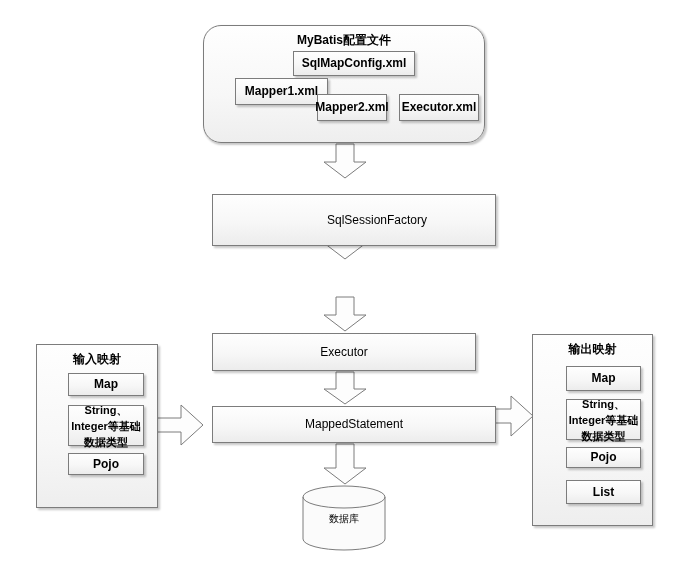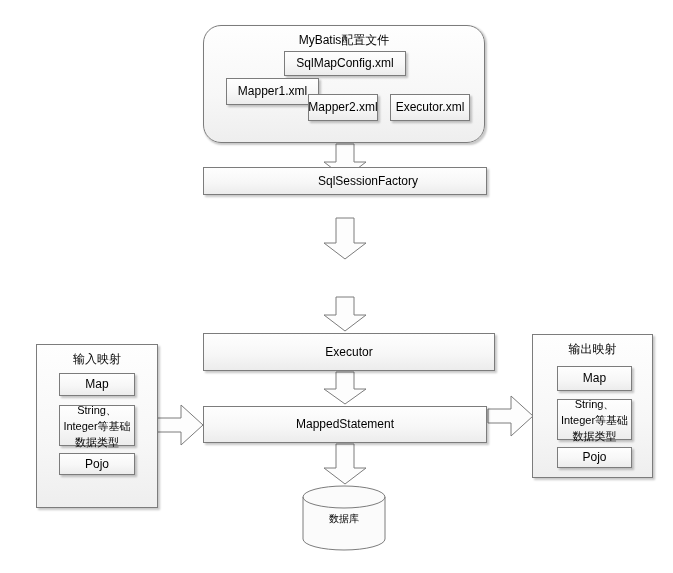--- a/index.html
+++ b/index.html
@@ -16,27 +16,29 @@
     box-sizing: border-box;
     border: 1px solid #7c7c7c;
     background: linear-gradient(180deg, #fefefe 0%, #f7f7f7 55%, #ececec 100%);
     box-shadow: 1.5px 1.5px 2px rgba(0,0,0,0.22);
     display: flex;
     align-items: center;
     justify-content: center;
     text-align: center;
     font-size: 12px;
     line-height: 13px;
+    margin-left: 9px;
   }
   .group {
     position: absolute;
     box-sizing: border-box;
     border: 1px solid #7c7c7c;
     background: linear-gradient(180deg, #fefefe 0%, #f7f7f7 60%, #eeeeee 100%);
     box-shadow: 1.5px 1.5px 2px rgba(0,0,0,0.22);
+    font-weight: bold;
   }
   .group.rounded { border-radius: 18px; }
   .group-title {
     position: absolute;
     top: 6px;
     left: 0;
     width: 100%;
     text-align: center;
     font-size: 12px;
   }
@@ -79,37 +81,38 @@
   </svg>
 
   <div class="group rounded" style="left:203px; top:25px; width:282px; height:118px;">
     <div class="group-title">MyBatis配置文件</div>
     <div class="node" style="left:80px; top:25px; width:122px; height:25px;">SqlMapConfig.xml</div>
     <div class="node" style="left:22px; top:52px; width:93px; height:27px;">Mapper1.xml</div>
     <div class="node" style="left:104px; top:68px; width:70px; height:27px;">Mapper2.xml</div>
     <div class="node" style="left:186px; top:68px; width:80px; height:27px;">Executor.xml</div>
   </div>
 
-  <div class="node" style="left:203px; top:167px; width:284px; height:28px;padding-left:46px;">SqlSessionFactory</div>
-  <div class="node" style="left:203px; top:333px; width:292px; height:38px;">Executor</div>
+  <div class="node" style="left:203px; top:194px; width:284px; height:52px;padding-left:46px;">SqlSessionFactory</div>
+  <div class="node" style="left:203px; top:333px; width:264px; height:38px;">Executor</div>
   <div class="node" style="left:203px; top:406px; width:284px; height:37px;">MappedStatement</div>
 
   <div class="group" style="left:36px; top:344px; width:122px; height:164px;">
     <div class="group-title">输入映射</div>
     <div class="node" style="left:22px; top:28px; width:76px; height:23px;">Map</div>
     <div class="node multiline" style="left:22px; top:60px; width:76px; height:41px;">String、
 Integer等基础
 数据类型</div>
     <div class="node" style="left:22px; top:108px; width:76px; height:22px;">Pojo</div>
   </div>
 
-  <div class="group" style="left:532px; top:334px; width:121px; height:144px;">
+  <div class="group" style="left:532px; top:334px; width:121px; height:192px;">
     <div class="group-title">输出映射</div>
     <div class="node" style="left:24px; top:31px; width:75px; height:25px;">Map</div>
     <div class="node multiline" style="left:24px; top:64px; width:75px; height:41px;">String、
 Integer等基础
 数据类型</div>
     <div class="node" style="left:24px; top:112px; width:75px; height:21px;">Pojo</div>
+    <div class="node" style="left:24px; top:145px; width:75px; height:24px;">List</div>
   </div>
 
   <div class="db-label">数据库</div>
 
 </div>
 
 </body></html>

